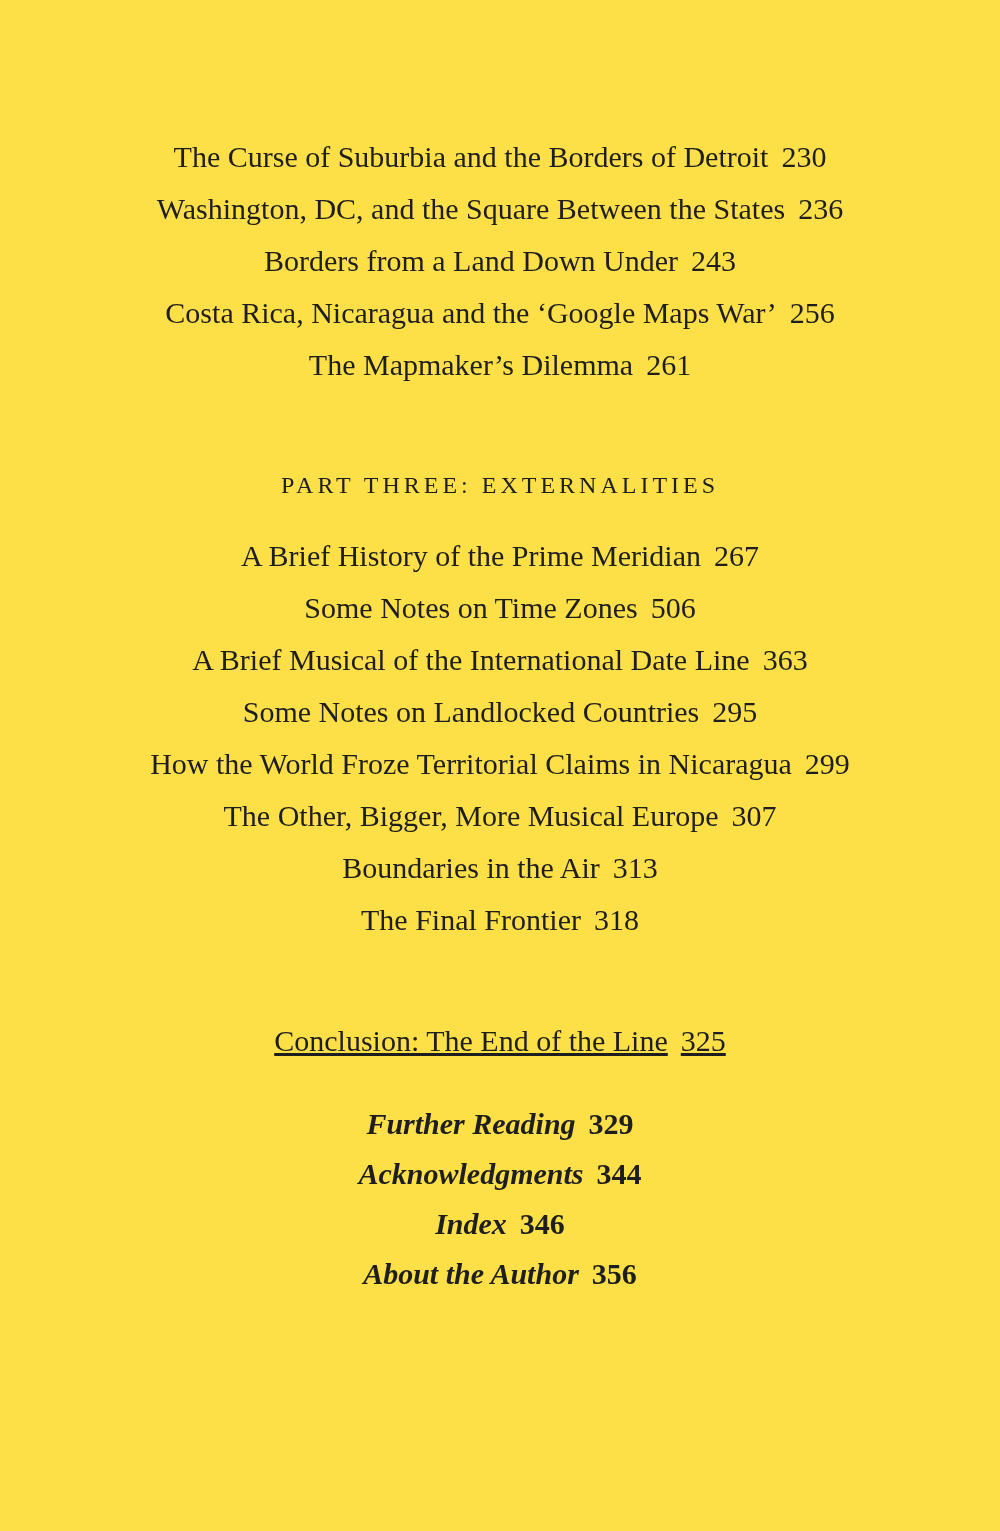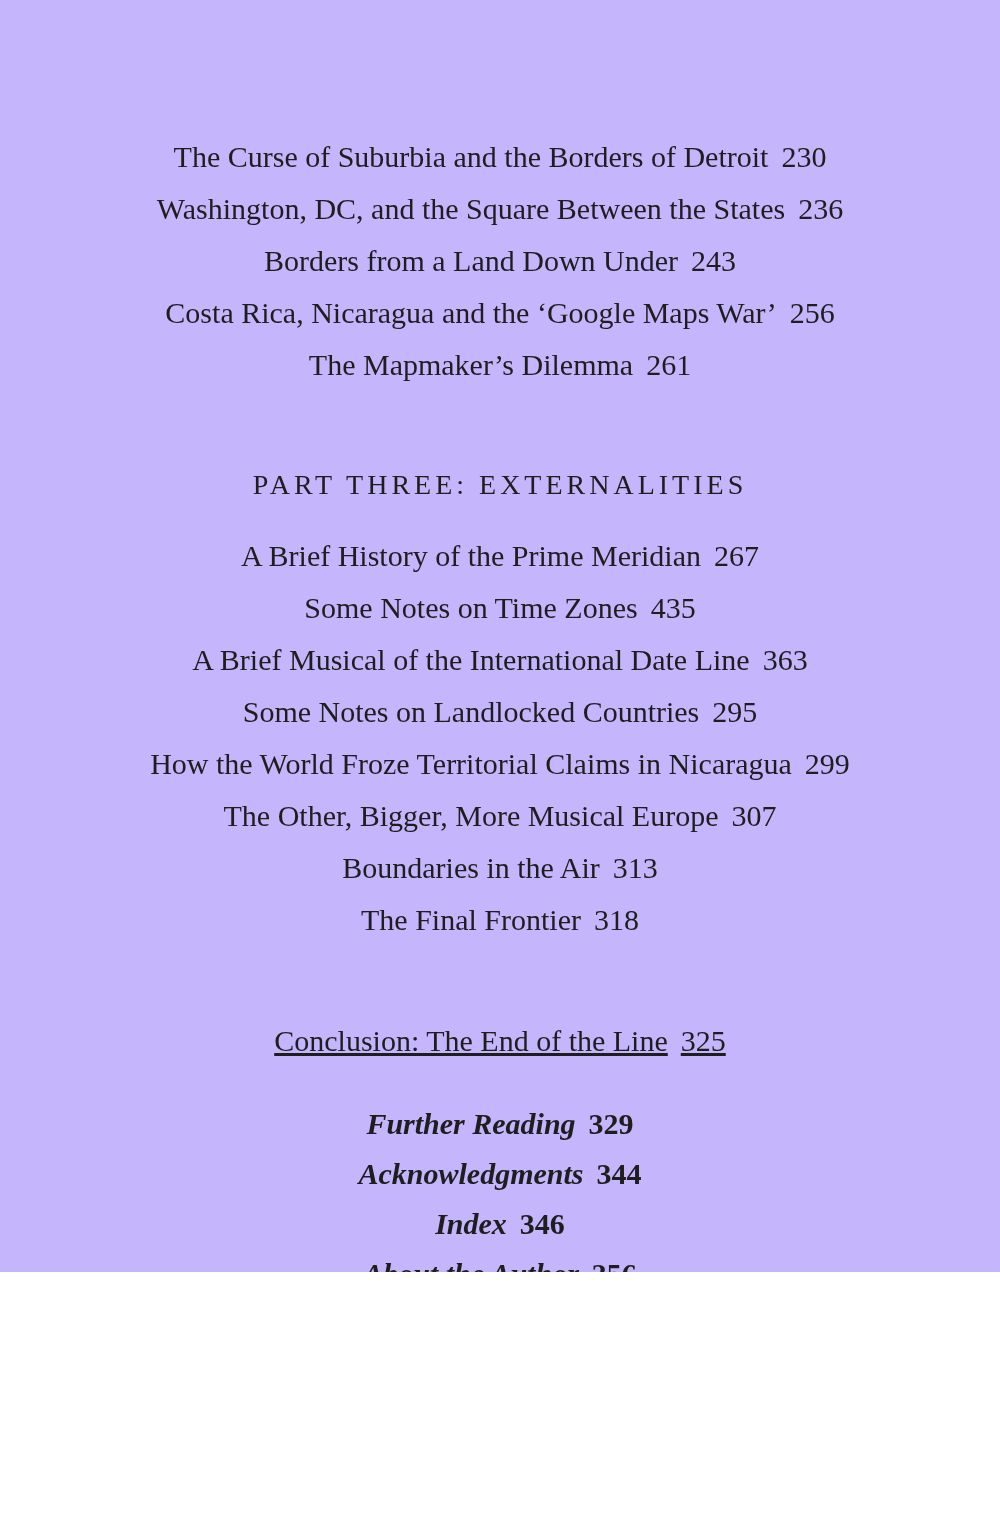--- a/index.html
+++ b/index.html
@@ -1,21 +1,21 @@
 <!DOCTYPE html>
 <html><head>
 <meta charset="utf-8">
 <style>
   * { margin: 0; padding: 0; box-sizing: border-box; }
   html, body { background: #ffffff; }
   .page {
     width: 1000px;
-    height: 1272px;
+    height: 1531px;
     margin: 0 auto;
-    background: #c4b5fd;
+    background: #fde047;
     font-family: "Liberation Serif", serif;
     color: #1e1e1e;
     overflow: hidden;
   }
   .toc {
     padding-top: 131px;
     text-align: center;
   }
   .toc-line {
     height: 52px;
@@ -23,21 +23,21 @@
     font-size: 30px;
     white-space: nowrap;
   }
   .entry-page {
     margin-left: 13px;
     font-feature-settings: "onum";
   }
   .part-heading {
     height: 52px;
     line-height: 52px;
-    font-size: 28px;
+    font-size: 24px;
     letter-spacing: 4px;
     margin: 68px 0 19px 0;
     white-space: nowrap;
   }
   .conclusion-block { margin-top: 69px; text-decoration: underline; }
   .end-matter { margin-top: 32px; font-weight: bold; }
   .end-matter .toc-line { height: 50px; line-height: 50px; }
   .end-matter .entry-title { font-style: italic; }
 </style>
 </head>
@@ -70,21 +70,21 @@
 </div>
 
     <div class="part-heading">PART THREE: EXTERNALITIES</div>
 
     <div class="toc-section">
   <div class="toc-line">
     <span class="entry-title">A Brief History of the Prime Meridian</span><span class="entry-page">267</span>
   </div>
 
   <div class="toc-line">
-    <span class="entry-title">Some Notes on Time Zones</span><span class="entry-page">435</span>
+    <span class="entry-title">Some Notes on Time Zones</span><span class="entry-page">506</span>
   </div>
 
   <div class="toc-line">
     <span class="entry-title">A Brief Musical of the International Date Line</span><span class="entry-page">363</span>
   </div>
 
 
   <div class="toc-line">
     <span class="entry-title">Some Notes on Landlocked Countries</span><span class="entry-page">295</span>
   </div>

